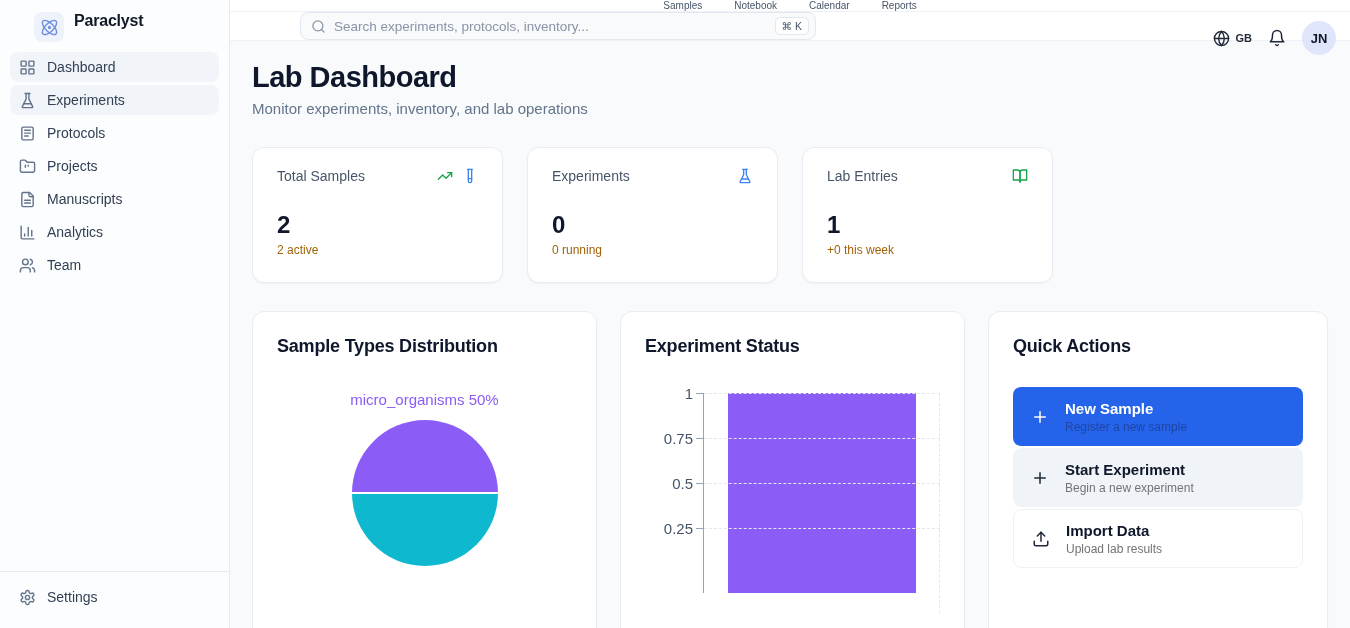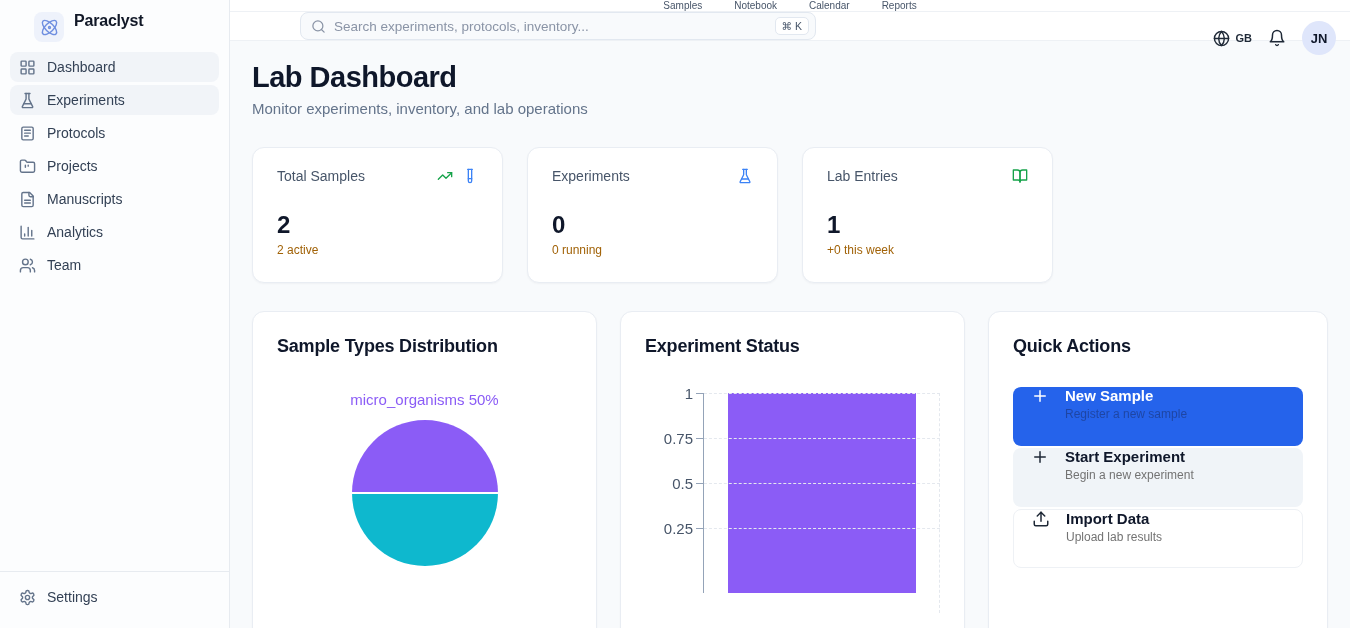--- a/index.html
+++ b/index.html
@@ -70,21 +70,21 @@
   .y-gutter { width:58px; position:relative; height:200px; flex:none; }
   .y-tick { position:absolute; right:10px; transform:translateY(-50%); font-size:15px; color:#475569; }
   .plot { position:relative; flex:1; height:200px; border-left:1.5px solid #94a3b8; }
   .gridline { position:absolute; left:0; right:0; border-top:1px dashed #e4e8ee; }
   .tickmark { position:absolute; left:-8px; width:8px; border-top:1.5px solid #94a3b8; }
   .vline { position:absolute; right:0; top:0; bottom:-20px; border-left:1px dashed #e4e8ee; }
   .bar { position:absolute; left:24px; width:188px; top:0; background:var(--purple,#8b5cf6); }
 
   
   .actions { display:flex; flex-direction:column; gap:2px; margin-top:30px; }
-  .action { display:flex; gap:16px; border-radius:8px; padding:0 18px; min-height:59px; cursor:pointer; border:none; text-align:left; font-family:"Liberation Sans", sans-serif; }
+  .action { display:flex; align-items:center; gap:16px; border-radius:8px; padding:0 18px; min-height:59px; cursor:pointer; border:none; text-align:left; font-family:"Liberation Sans", sans-serif; }
   .action .ico { width:18px; height:18px; display:flex; flex:none; }
   .action-primary { background:var(--primary,#2563eb); color:#ffffff; }
   .action-primary .a-title { color:#ffffff; }
   .action-primary .a-sub { color:rgba(23,37,84,0.48); }
   .action-muted { background:#f0f4f8; }
   .action-plain { background:#ffffff; border:1px solid #eef1f5; }
   .a-title { font-size:15px; font-weight:700; color:#0f172a; }
   .a-sub { font-size:12px; color:#737373; margin-top:3px; }
   .action-muted .ico, .action-plain .ico { color:#1f2937; }
 </style>

